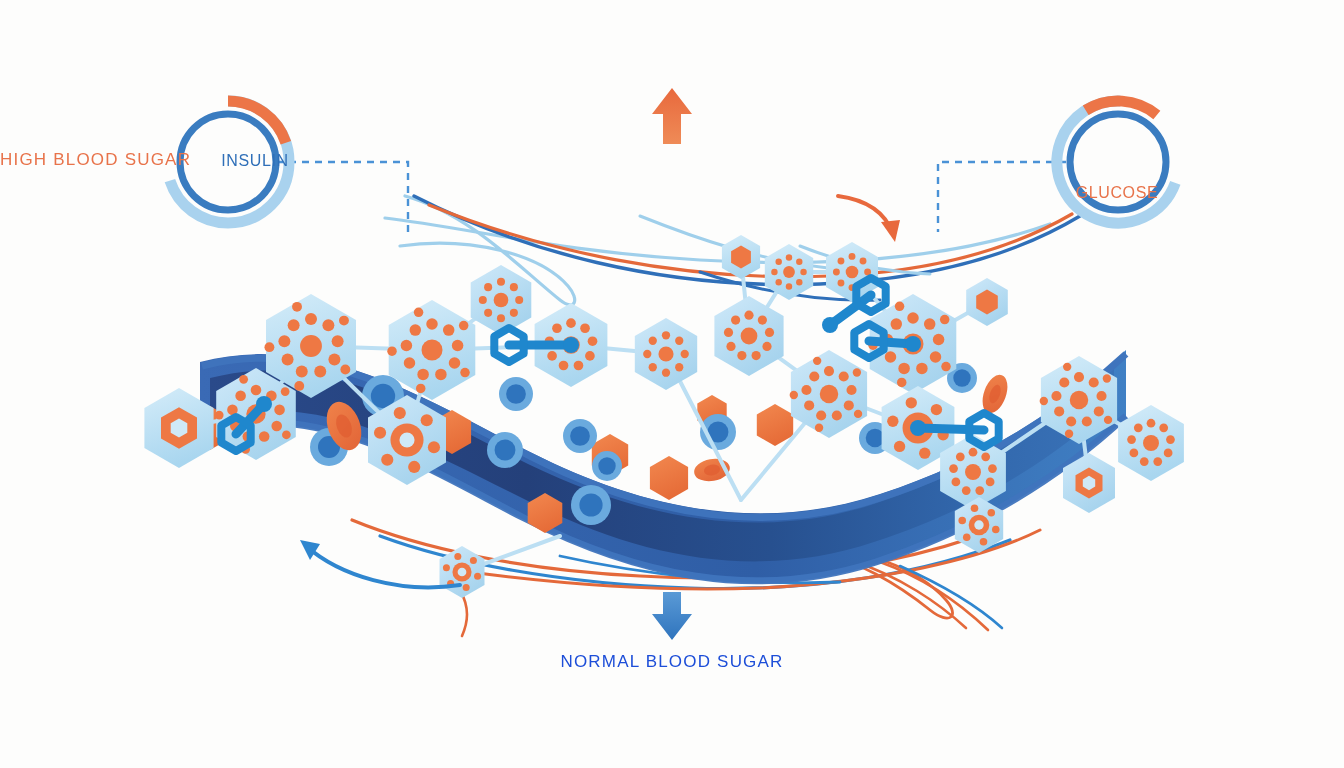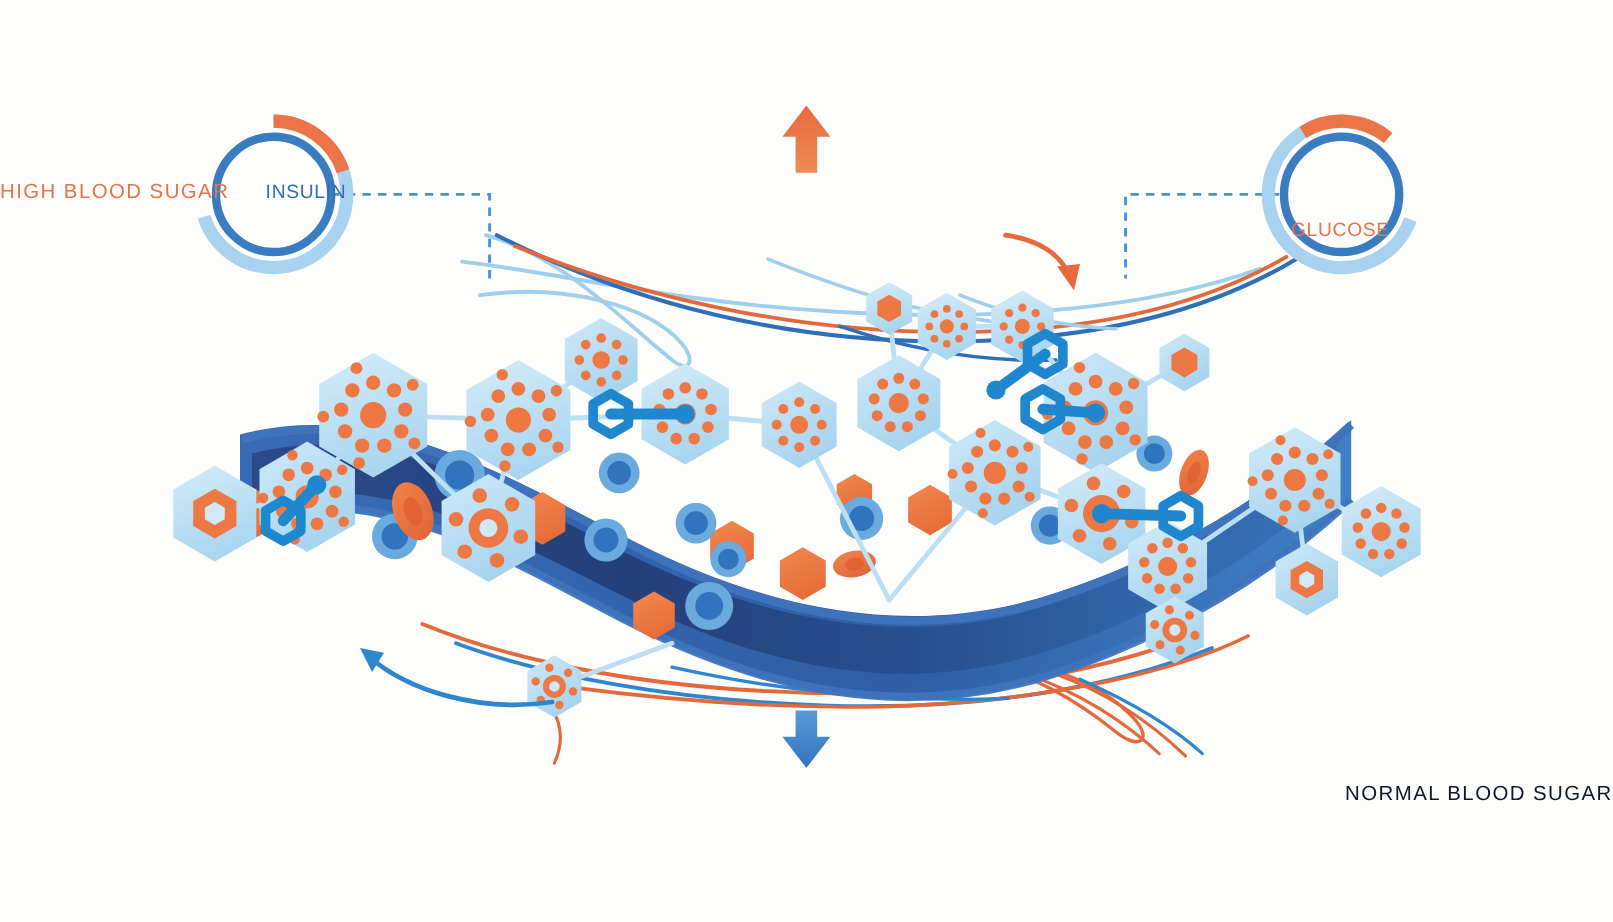--- a/index.html
+++ b/index.html
@@ -11,21 +11,21 @@
   #stage{position:relative;width:1344px;height:768px;}
   #scene{position:absolute;inset:0;}
   .lbl{
     position:absolute;
     letter-spacing:1.2px;
     font-size:17px;
     white-space:nowrap;
     font-family:"Liberation Sans", sans-serif;
   }
   #lbl-high{ left:0;width:1344px;text-align:left;top:150px;color:#e8734a;}
-  #lbl-normal{ left:0;width:1344px;text-align:right;top:652px;color:#0f172a;}
+  #lbl-normal{ left:0;width:1344px;text-align:center;top:652px;color:#1d4ed8;}
   .ring-text{
     position:absolute;text-align:center;font-size:16px;letter-spacing:0.6px;
     white-space:nowrap;
   }
   #txt-insulin{left:150px;top:152px;width:210px;color:#2f6fb8;}
   #txt-glucose{left:1012px;top:152px;width:210px;color:#e8734a;margin-top:32px;}
 </style>
 </head>
 <body>
 

